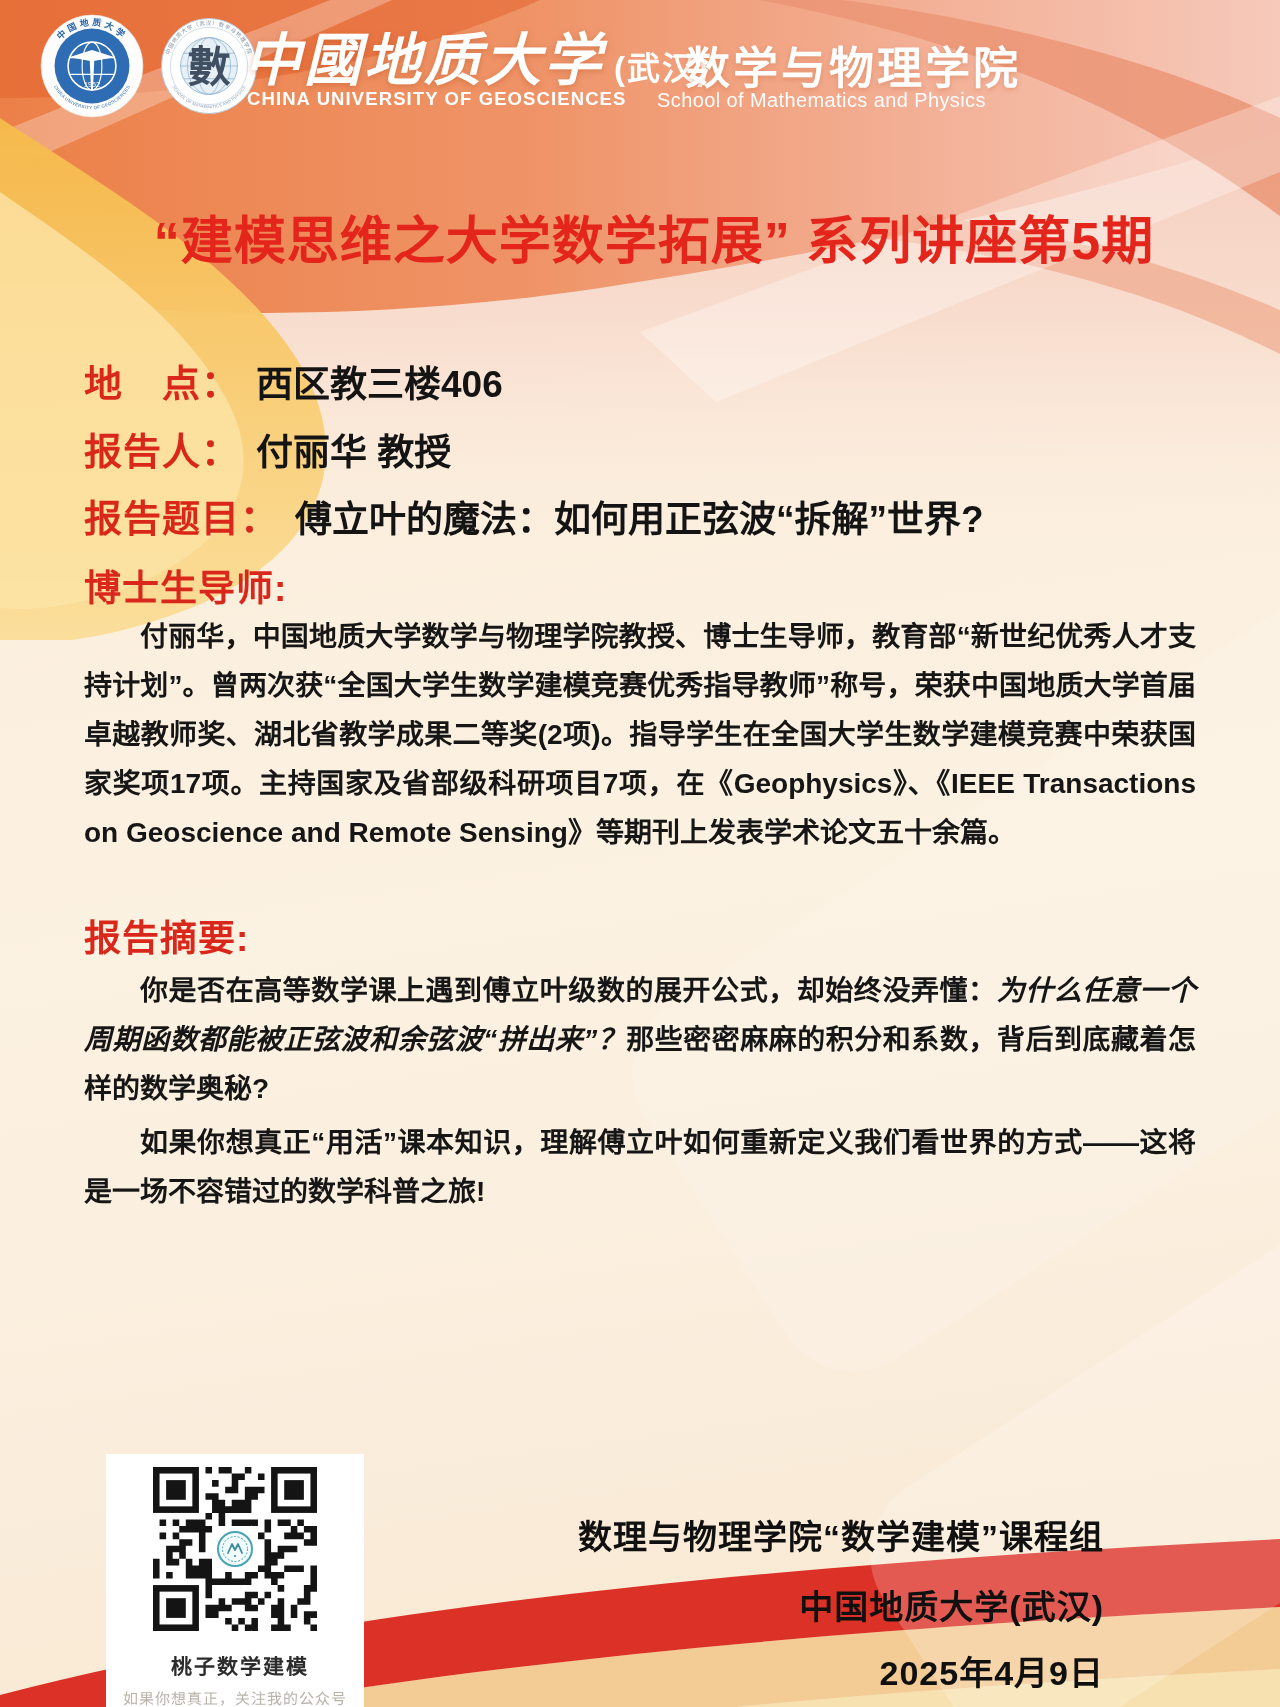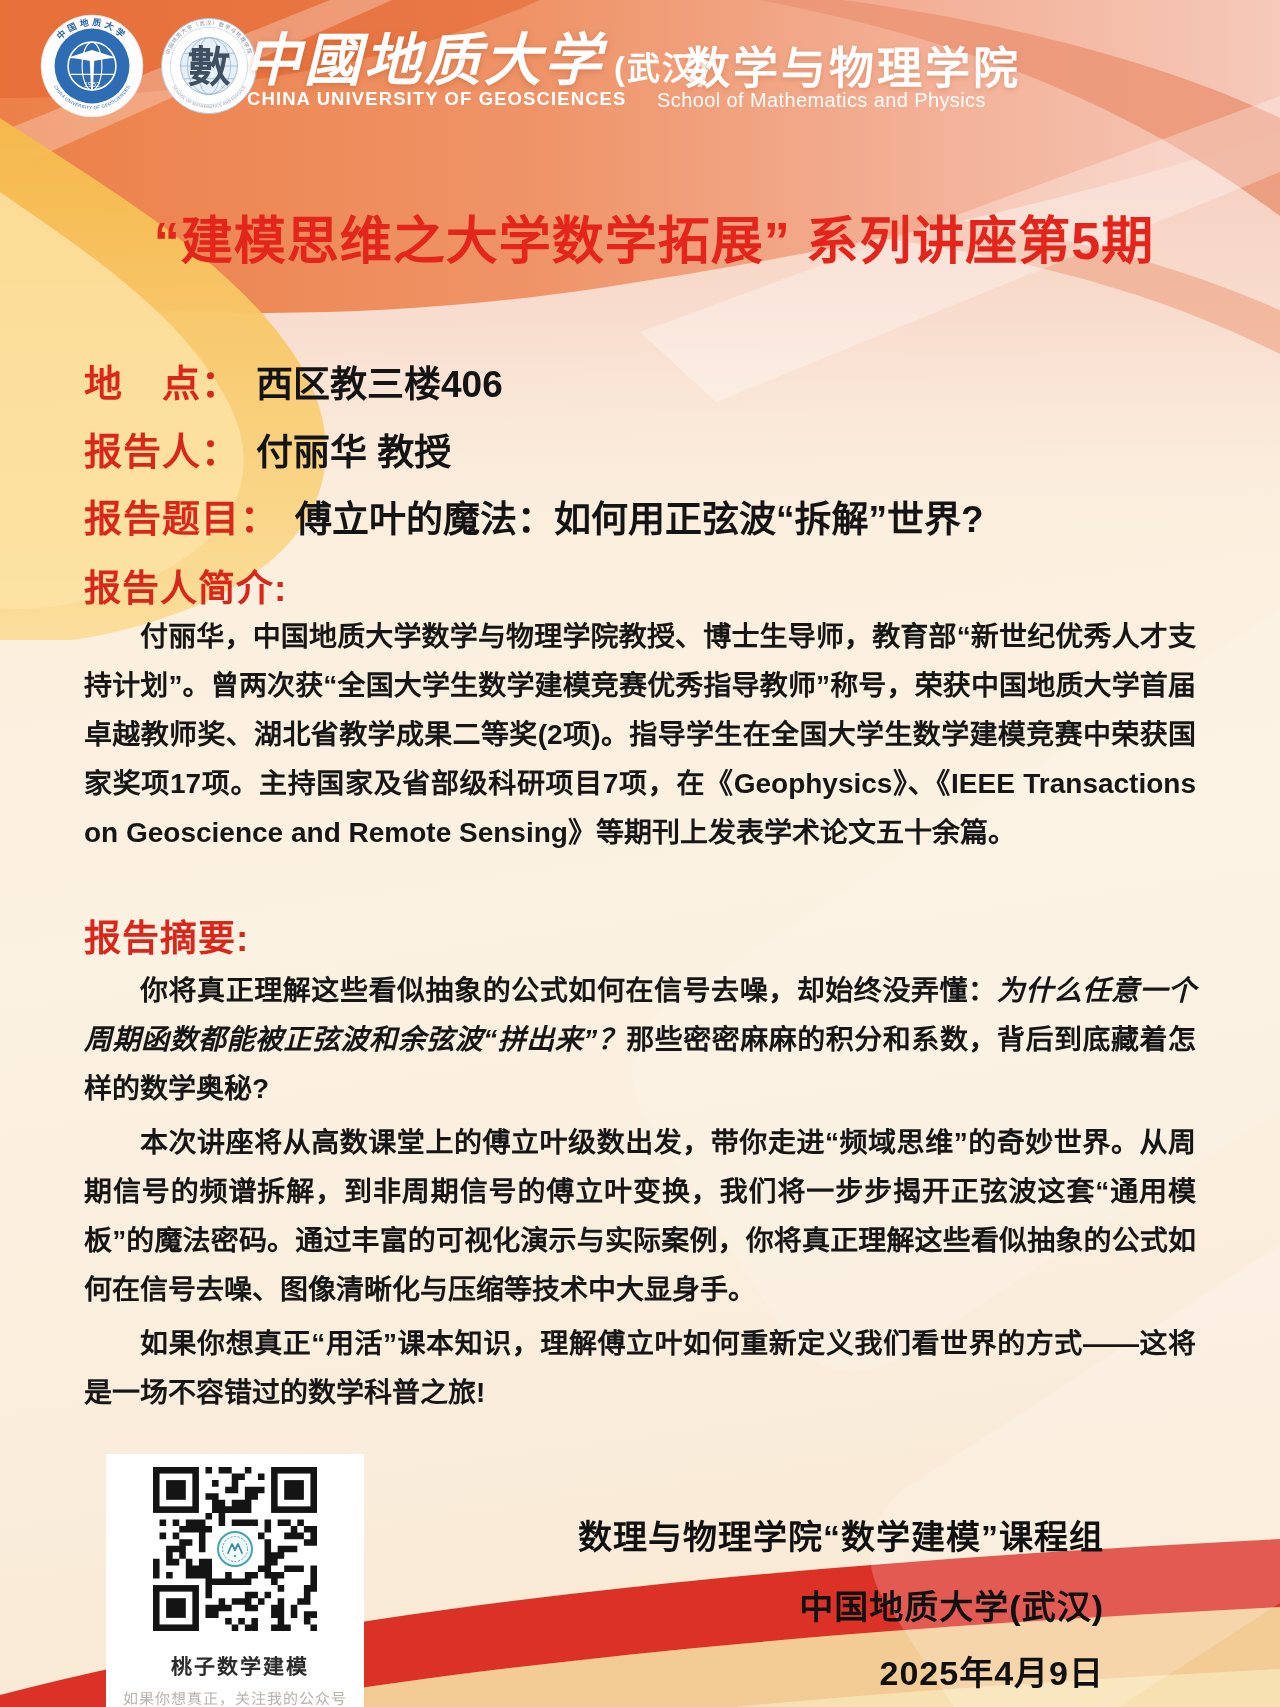--- a/index.html
+++ b/index.html
@@ -165,29 +165,28 @@
   <div class="info-row r2">
     <span class="info-label">地　点：</span><span class="info-value">西区教三楼406</span>
   </div>
   <div class="info-row r3">
     <span class="info-label">报告人：</span><span class="info-value">付丽华 教授</span>
   </div>
   <div class="info-row r4">
     <span class="info-label">报告题目：</span><span class="info-value">傅立叶的魔法：如何用正弦波“拆解”世界?</span>
   </div>
 
-  <div class="sec-heading h-bio">报告人简介:</div>
+  <div class="sec-heading h-bio">博士生导师:</div>
   <div class="para-block bio">
     <p>付丽华，中国地质大学数学与物理学院教授、博士生导师，教育部“新世纪优秀人才支持计划”。曾两次获“全国大学生数学建模竞赛优秀指导教师”称号，荣获中国地质大学首届卓越教师奖、湖北省教学成果二等奖(2项)。指导学生在全国大学生数学建模竞赛中荣获国家奖项17项。主持国家及省部级科研项目7项，在《Geophysics》、《IEEE Transactions on Geoscience and Remote Sensing》等期刊上发表学术论文五十余篇。</p>
   </div>
 
   <div class="sec-heading h-abs">报告摘要:</div>
   <div class="para-block abstract">
-    <p><span>你将真正理解这些看似抽象的公式如何在信号去噪，却始终没弄懂：</span><span class="em-bold">为什么任意一个周期函数都能被正弦波和余弦波“拼出来”？</span><span>那些密密麻麻的积分和系数，背后到底藏着怎样的数学奥秘?</span></p>
-    <p>本次讲座将从高数课堂上的傅立叶级数出发，带你走进“频域思维”的奇妙世界。从周期信号的频谱拆解，到非周期信号的傅立叶变换，我们将一步步揭开正弦波这套“通用模板”的魔法密码。通过丰富的可视化演示与实际案例，你将真正理解这些看似抽象的公式如何在信号去噪、图像清晰化与压缩等技术中大显身手。</p>
+    <p><span>你是否在高等数学课上遇到傅立叶级数的展开公式，却始终没弄懂：</span><span class="em-bold">为什么任意一个周期函数都能被正弦波和余弦波“拼出来”？</span><span>那些密密麻麻的积分和系数，背后到底藏着怎样的数学奥秘?</span></p>
     <p>如果你想真正“用活”课本知识，理解傅立叶如何重新定义我们看世界的方式——这将是一场不容错过的数学科普之旅!</p>
   </div>
 
   <div class="qr-card">
     <div class="qr-wrap">
       <svg id="qr-svg" width="164" height="164" viewBox="0 0 200 200">
         <rect x="0" y="0" width="200" height="200" fill="#ffffff"></rect>
         <path class="mods" d="M64,0h8v8h-8zM80,0h8v8h-8zM88,0h8v8h-8zM112,0h8v8h-8zM96,8h8v8h-8zM104,8h8v8h-8zM128,8h8v8h-8zM72,16h8v8h-8zM96,16h8v8h-8zM88,24h8v8h-8zM96,24h8v8h-8zM112,24h8v8h-8zM120,24h8v8h-8zM128,24h8v8h-8zM64,32h8v8h-8zM72,32h8v8h-8zM112,32h8v8h-8zM120,32h8v8h-8zM72,40h8v8h-8zM80,40h8v8h-8zM96,40h8v8h-8zM104,40h8v8h-8zM112,40h8v8h-8zM72,48h8v8h-8zM80,48h8v8h-8zM88,48h8v8h-8zM96,48h8v8h-8zM104,48h8v8h-8zM112,48h8v8h-8zM64,56h8v8h-8zM80,56h8v8h-8zM8,64h8v8h-8zM24,64h8v8h-8zM40,64h8v8h-8zM48,64h8v8h-8zM56,64h8v8h-8zM80,64h8v8h-8zM96,64h8v8h-8zM104,64h8v8h-8zM112,64h8v8h-8zM120,64h8v8h-8zM136,64h8v8h-8zM152,64h8v8h-8zM160,64h8v8h-8zM176,64h8v8h-8zM32,72h8v8h-8zM40,72h8v8h-8zM48,72h8v8h-8zM56,72h8v8h-8zM64,72h8v8h-8zM136,72h8v8h-8zM168,72h8v8h-8zM184,72h8v8h-8zM192,72h8v8h-8zM8,80h8v8h-8zM24,80h8v8h-8zM56,80h8v8h-8zM128,80h8v8h-8zM160,80h8v8h-8zM168,80h8v8h-8zM176,80h8v8h-8zM192,80h8v8h-8zM32,88h8v8h-8zM40,88h8v8h-8zM56,88h8v8h-8zM136,88h8v8h-8zM184,88h8v8h-8zM192,88h8v8h-8zM16,96h8v8h-8zM24,96h8v8h-8zM32,96h8v8h-8zM56,96h8v8h-8zM136,96h8v8h-8zM152,96h8v8h-8zM160,96h8v8h-8zM168,96h8v8h-8zM16,104h8v8h-8zM32,104h8v8h-8zM136,104h8v8h-8zM144,104h8v8h-8zM152,104h8v8h-8zM0,112h8v8h-8zM16,112h8v8h-8zM24,112h8v8h-8zM40,112h8v8h-8zM56,112h8v8h-8zM64,112h8v8h-8zM136,112h8v8h-8zM144,112h8v8h-8zM0,120h8v8h-8zM40,120h8v8h-8zM48,120h8v8h-8zM56,120h8v8h-8zM64,120h8v8h-8zM128,120h8v8h-8zM136,120h8v8h-8zM160,120h8v8h-8zM168,120h8v8h-8zM176,120h8v8h-8zM192,120h8v8h-8zM0,128h8v8h-8zM16,128h8v8h-8zM40,128h8v8h-8zM48,128h8v8h-8zM56,128h8v8h-8zM64,128h8v8h-8zM88,128h8v8h-8zM112,128h8v8h-8zM120,128h8v8h-8zM136,128h8v8h-8zM144,128h8v8h-8zM152,128h8v8h-8zM192,128h8v8h-8zM64,136h8v8h-8zM72,136h8v8h-8zM80,136h8v8h-8zM88,136h8v8h-8zM96,136h8v8h-8zM104,136h8v8h-8zM112,136h8v8h-8zM144,136h8v8h-8zM192,136h8v8h-8zM64,144h8v8h-8zM152,144h8v8h-8zM184,144h8v8h-8zM192,144h8v8h-8zM64,152h8v8h-8zM112,152h8v8h-8zM120,152h8v8h-8zM136,152h8v8h-8zM184,152h8v8h-8zM80,160h8v8h-8zM96,160h8v8h-8zM104,160h8v8h-8zM112,160h8v8h-8zM128,160h8v8h-8zM152,160h8v8h-8zM176,160h8v8h-8zM184,160h8v8h-8zM64,168h8v8h-8zM72,168h8v8h-8zM80,168h8v8h-8zM88,168h8v8h-8zM112,168h8v8h-8zM120,168h8v8h-8zM144,168h8v8h-8zM152,168h8v8h-8zM168,168h8v8h-8zM64,176h8v8h-8zM72,176h8v8h-8zM144,176h8v8h-8zM152,176h8v8h-8zM168,176h8v8h-8zM184,176h8v8h-8zM192,176h8v8h-8zM88,184h8v8h-8zM104,184h8v8h-8zM120,184h8v8h-8zM152,184h8v8h-8zM184,184h8v8h-8zM96,192h8v8h-8zM112,192h8v8h-8zM120,192h8v8h-8zM144,192h8v8h-8zM152,192h8v8h-8zM160,192h8v8h-8zM192,192h8v8h-8z" fill="#141414"></path>
 
         <g>

